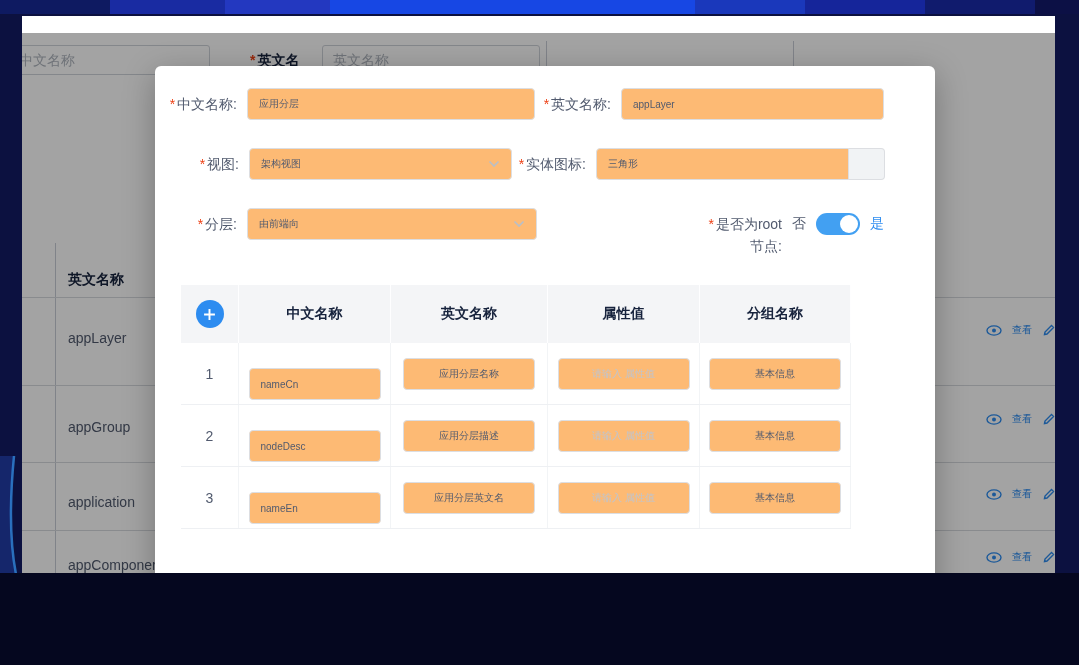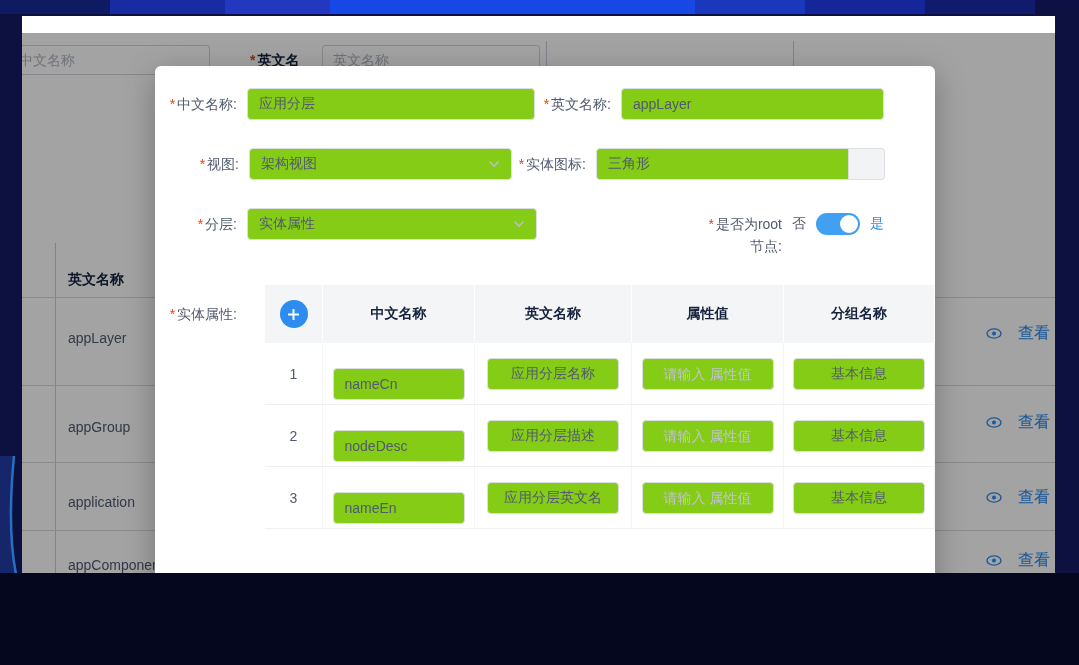--- a/index.html
+++ b/index.html
@@ -28,42 +28,42 @@
   
   .bg-input{ position:absolute; height:30px; border:1px solid #cfd3da; border-radius:3px;
              background:#fff; font-size:14px; color:#515a6e; padding:0 10px; outline:none; }
   .bg-input::placeholder{ color:#aeb4bd; }
   .bg-label{ position:absolute; font-size:14px; font-weight:bold; color:#17233d; }
   .req{ color:var(--danger,#ed4014); margin-right:2px; }
   .vline{ position:absolute; width:1px; background:#c9ced6; }
   .hline{ position:absolute; height:1px; background:#d6dade; }
   .bg-th{ position:absolute; font-size:14px; font-weight:bold; color:#17233d; }
   .bg-cell{ position:absolute; font-size:14px; color:#515a6e; }
-  .bg-action{ position:absolute; display:flex; align-items:center; gap:16px;
-              color:var(--accent,#2d8cf0); font-size:16px; white-space:nowrap; cursor:pointer; }
+  .bg-action{ position:absolute; display:flex; align-items:center; gap:10px;
+              color:var(--accent,#2d8cf0); font-size:10px; white-space:nowrap; cursor:pointer; }
   
   .modal{ position:absolute; left:155px; top:66px; width:780px; height:582px;
           background:#fff; border-radius:6px 6px 0 0;
           box-shadow:0 8px 32px rgba(0,0,0,0.28); z-index:4; overflow:hidden; }
   .modal-header{ height:59px; display:flex; align-items:center; padding:0 30px;
                  border-bottom:1px solid #e8eaec; }
   .modal-title{ font-size:17px; font-weight:bold; color:#17233d; letter-spacing:4px; }
   .header-icons{ margin-left:auto; display:flex; align-items:center; gap:18px; color:#9aa0a6; }
   .hicon{ cursor:pointer; display:flex; align-items:center; }
   .close-x{ font-size:20px; line-height:1; color:#9aa0a6; }
   .modal-body{ padding:22px 0 0 8px; }
   .frow{ display:flex; justify-content:space-between; margin-bottom:28px; padding-right:51px; }
   .frow.attrs{ padding-right:0; justify-content:flex-start; margin-bottom:0; }
   .fitem{ display:flex; align-items:flex-start; }
   .flabel{ flex:none; text-align:right; font-size:14px; color:#515a6e;
            line-height:32px; margin-right:10px; }
   .flabel.w74{ width:74px; } .flabel.w76{ width:76px; }
   .flabel.wrap{ line-height:22px; padding-top:5px; word-break:break-all; }
   .inp{ height:32px; border:1px solid var(--border,#dcdee2); border-radius:4px;
-        font-size:14px; color:#515a6e; padding:0 11px; background:#84cc16; outline:none; }
+        font-size:10px; color:#515a6e; padding:0 11px; background:#fdba74; outline:none; }
   .inp::placeholder{ color:var(--placeholder,#c0c4cc); }
   .w288{ width:288px; } .w263{ width:263px; } .w253{ width:253px; border-radius:4px 0 0 4px; }
   .w290{ width:290px; }
   .icon-addon{ width:36px; height:32px; background:#f1f3f5;
                border:1px solid var(--border,#dcdee2); border-left:none;
                border-radius:0 4px 4px 0; cursor:pointer; }
   .select{ display:flex; align-items:center; justify-content:space-between; cursor:pointer; }
   .select .val{ color:#515a6e; }
   .toggle-line{ display:flex; align-items:center; gap:10px; padding-top:5px; }
   .tog-txt{ font-size:14px; color:#515a6e; }
@@ -204,41 +204,40 @@
           <div class="flabel w74"><span class="req">*</span><span>实体图标:</span></div>
           <input class="inp w253" value="三角形" style="">
           <span class="icon-addon"></span>
         </div>
       </div>
 
       <div class="frow">
         <div class="fitem">
           <div class="flabel w74"><span class="req">*</span><span>分层:</span></div>
           <div class="inp w290 select">
-            <span class="val">实体属性</span>
+            <span class="val">由前端向</span>
             <svg class="chev" width="12" height="8" viewBox="0 0 12 8" fill="none" stroke="#b8bfc8" stroke-width="1.6">
                 <path d="M1.5 1.5 L6 6 L10.5 1.5"></path>
               </svg>
           </div>
         </div>
         <div class="fitem">
           <div class="flabel w76 wrap"><span class="req">*</span><span>是否为root节点:</span></div>
           <div class="toggle-line">
             <span class="tog-txt">否</span>
             <span class="switch">
                 <span class="knob"></span>
               </span>
             <span class="tog-txt on">是</span>
           </div>
         </div>
       </div>
 
 
       <div class="frow attrs">
-        <div class="flabel w74" style="padding-top:13px;"><span class="req">*</span><span>实体属性:</span></div>
         <div class="atable">
           <div class="ahead">
             <div class="acell c0">
                 <button class="plus">
                   <svg width="13" height="13" viewBox="0 0 12 12" stroke="#fff" stroke-width="1.8">
                     <path d="M6 1 V11 M1 6 H11"></path>
                   </svg>
                 </button>
               </div>
             <div class="acell c1">中文名称</div>

